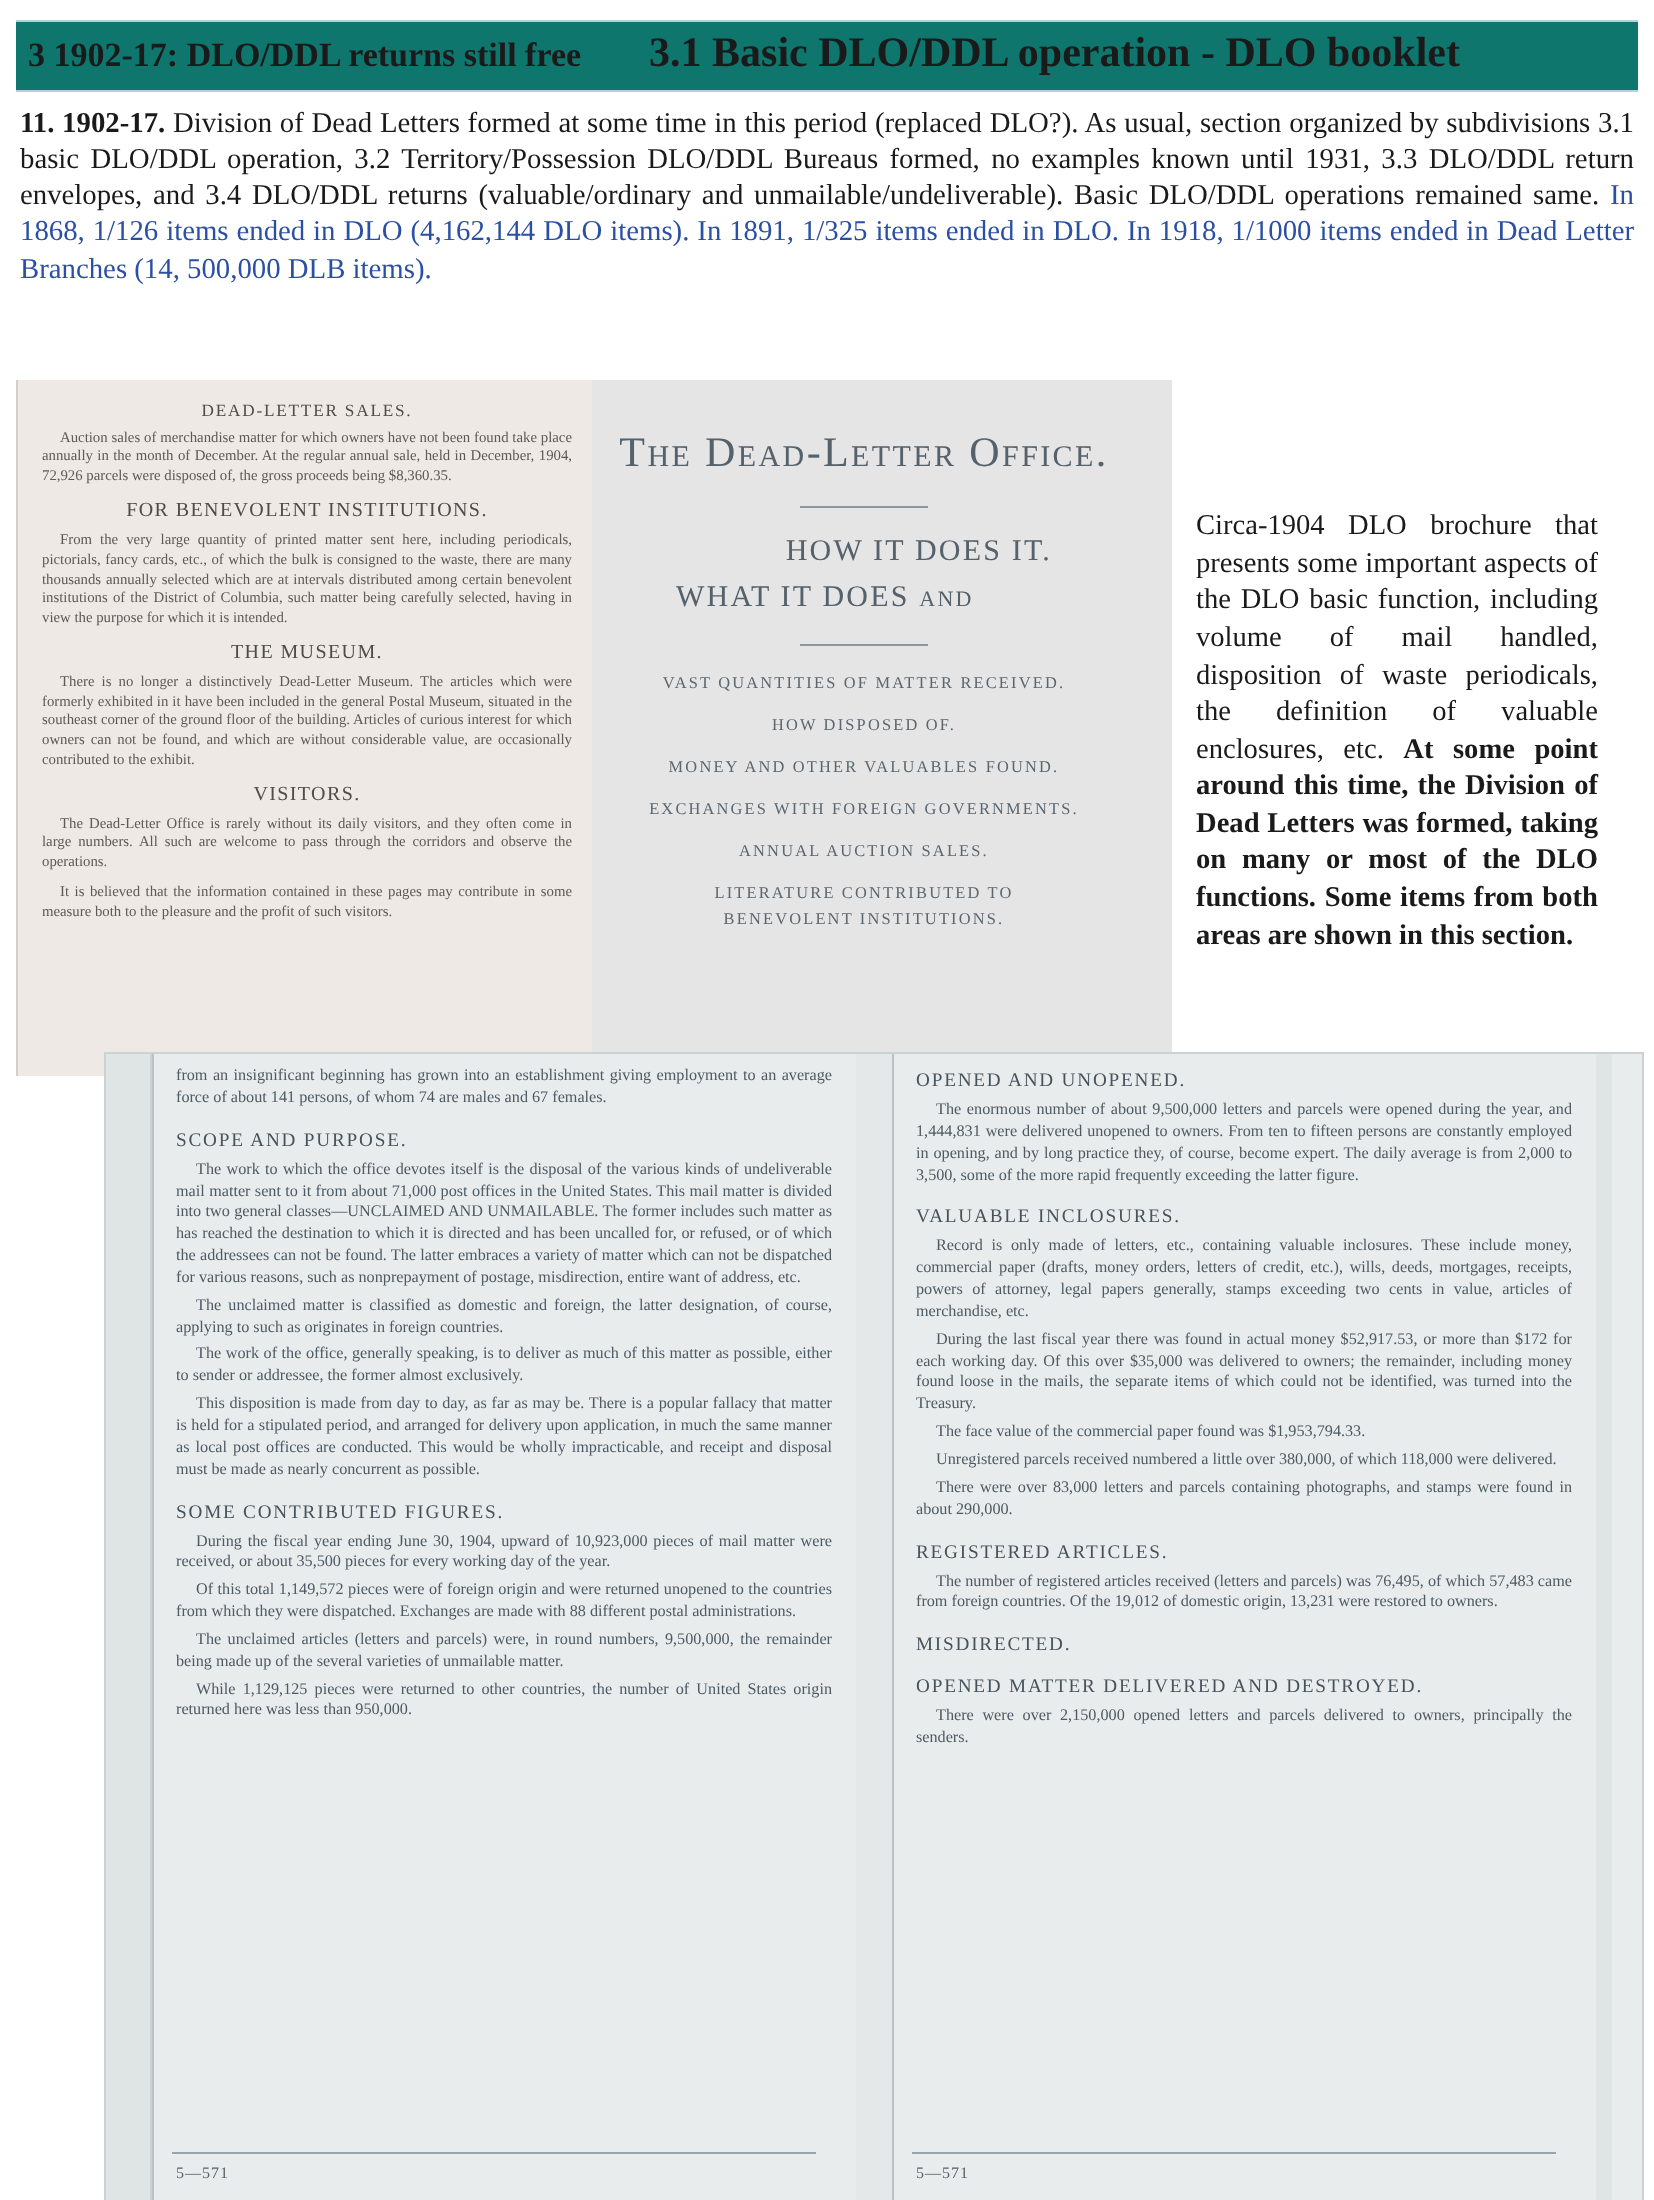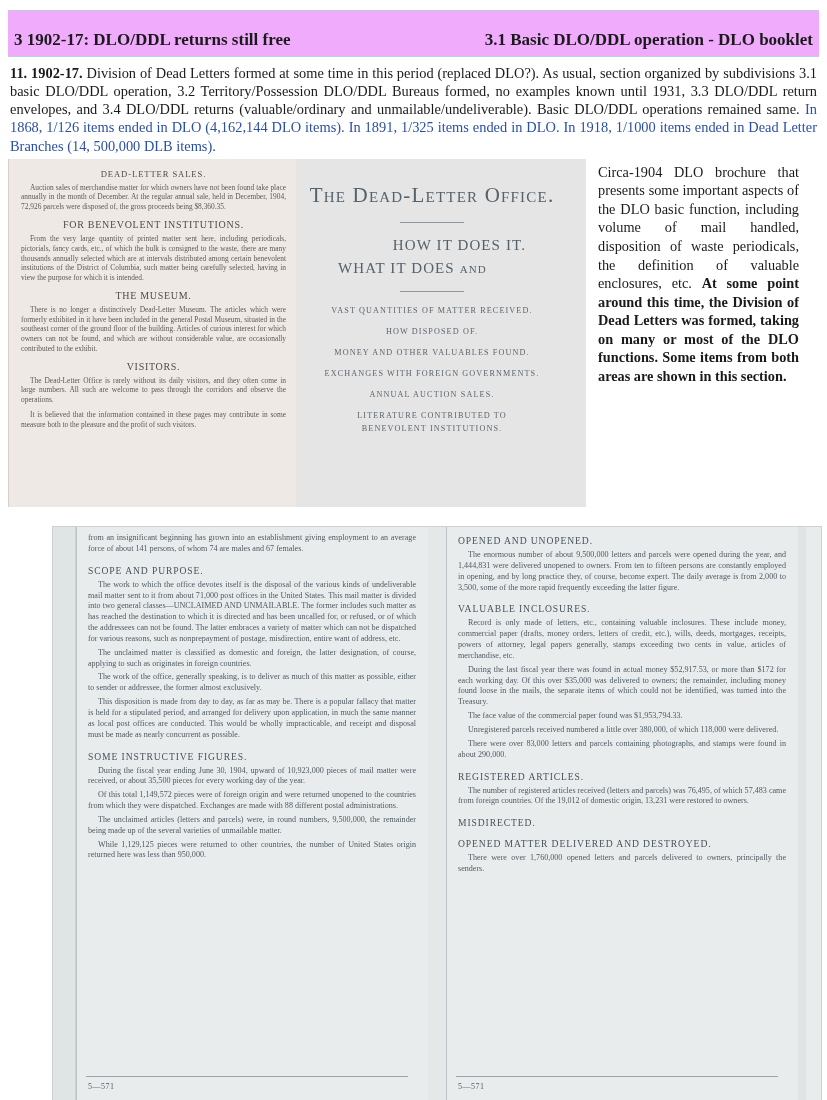--- a/index.html
+++ b/index.html
@@ -21,58 +21,57 @@
     height: 1100px;
     position: relative;
     background: #ffffff;
     padding: 0;
     box-sizing: border-box;
   }
 
   
   .header-band {
     margin: 10px 8px 0 8px;
-    background: #f0abfc;
+    background: #0f766e;
     border-top: 1px solid #b9cede;
     border-bottom: 1px solid #b9cede;
     display: flex;
     align-items: baseline;
-    padding: 19px 6px 6px 6px;
-    box-sizing: border-box;
-    justify-content: space-between;
+    padding: 3px 6px 6px 6px;
+    box-sizing: border-box;
   }
   .header-left {
     font-weight: bold;
     font-size: 17px;
     white-space: nowrap;
   }
   .header-right {
     font-weight: bold;
-    font-size: 17px;
+    font-size: 21px;
     white-space: nowrap;
-    margin-left: 52px;
+    margin-left: 34px;
   }
 
   
   .intro {
     margin: 7px 10px 4px 10px;
     font-size: 14.4px;
     line-height: 1.26;
     text-align: justify;
   }
   .intro .num { font-weight: bold; }
   .intro .blue { color: #2b4fa2; }
 
   
   .figure-top {
     margin: 4px 8px 0 8px;
     position: relative;
     height: 432px;
     display: flex;
-    align-items: flex-start;
+    align-items: center;
   }
 
   .scan-left {
     width: 288px;
     height: 348px;
     background: #efe9e6;
     border-left: 1px solid #d8cfca;
     box-sizing: border-box;
     padding: 8px 10px 0 12px;
     overflow: hidden;
@@ -273,21 +272,21 @@
     <div class="fb-gutter-left"></div>
 
     <div class="fb-col">
       <div class="fb-vline" style="left:0;"></div>
       <div class="c-p ni">from an insignificant beginning has grown into an establishment giving employment to an average force of about 141 persons, of whom 74 are males and 67 females.</div>
       <div class="c-head">SCOPE AND PURPOSE.</div>
       <div class="c-p">The work to which the office devotes itself is the disposal of the various kinds of undeliverable mail matter sent to it from about 71,000 post offices in the United States. This mail matter is divided into two general classes—UNCLAIMED AND UNMAILABLE. The former includes such matter as has reached the destination to which it is directed and has been uncalled for, or refused, or of which the addressees can not be found. The latter embraces a variety of matter which can not be dispatched for various reasons, such as nonprepayment of postage, misdirection, entire want of address, etc.</div>
       <div class="c-p">The unclaimed matter is classified as domestic and foreign, the latter designation, of course, applying to such as originates in foreign countries.</div>
       <div class="c-p">The work of the office, generally speaking, is to deliver as much of this matter as possible, either to sender or addressee, the former almost exclusively.</div>
       <div class="c-p">This disposition is made from day to day, as far as may be. There is a popular fallacy that matter is held for a stipulated period, and arranged for delivery upon application, in much the same manner as local post offices are conducted. This would be wholly impracticable, and receipt and disposal must be made as nearly concurrent as possible.</div>
-      <div class="c-head">SOME INSTRUCTIVE FIGURES.</div>
+      <div class="c-head">SOME CONTRIBUTED FIGURES.</div>
       <div class="c-p">During the fiscal year ending June 30, 1904, upward of 10,923,000 pieces of mail matter were received, or about 35,500 pieces for every working day of the year.</div>
       <div class="c-p">Of this total 1,149,572 pieces were of foreign origin and were returned unopened to the countries from which they were dispatched. Exchanges are made with 88 different postal administrations.</div>
       <div class="c-p">The unclaimed articles (letters and parcels) were, in round numbers, 9,500,000, the remainder being made up of the several varieties of unmailable matter.</div>
       <div class="c-p">While 1,129,125 pieces were returned to other countries, the number of United States origin returned here was less than 950,000.</div>
       <div class="c-rule"></div>
       <div class="c-foot">5—571</div>
     </div>
 
     <div class="fb-sep"></div>
 
@@ -298,21 +297,21 @@
       <div class="c-head">VALUABLE INCLOSURES.</div>
       <div class="c-p">Record is only made of letters, etc., containing valuable inclosures. These include money, commercial paper (drafts, money orders, letters of credit, etc.), wills, deeds, mortgages, receipts, powers of attorney, legal papers generally, stamps exceeding two cents in value, articles of merchandise, etc.</div>
       <div class="c-p">During the last fiscal year there was found in actual money $52,917.53, or more than $172 for each working day. Of this over $35,000 was delivered to owners; the remainder, including money found loose in the mails, the separate items of which could not be identified, was turned into the Treasury.</div>
       <div class="c-p">The face value of the commercial paper found was $1,953,794.33.</div>
       <div class="c-p">Unregistered parcels received numbered a little over 380,000, of which 118,000 were delivered.</div>
       <div class="c-p">There were over 83,000 letters and parcels containing photographs, and stamps were found in about 290,000.</div>
       <div class="c-head">REGISTERED ARTICLES.</div>
       <div class="c-p">The number of registered articles received (letters and parcels) was 76,495, of which 57,483 came from foreign countries. Of the 19,012 of domestic origin, 13,231 were restored to owners.</div>
       <div class="c-head">MISDIRECTED.</div>
       <div class="c-head">OPENED MATTER DELIVERED AND DESTROYED.</div>
-      <div class="c-p">There were over 1,760,000 opened letters and parcels delivered to owners, principally the senders.</div>
+      <div class="c-p">There were over 2,150,000 opened letters and parcels delivered to owners, principally the senders.</div>
       <div class="c-rule"></div>
       <div class="c-foot">5—571</div>
     </div>
 
     <div class="fb-gutter-right"></div>
   </div>
 
 </div>
 
 </body></html>

